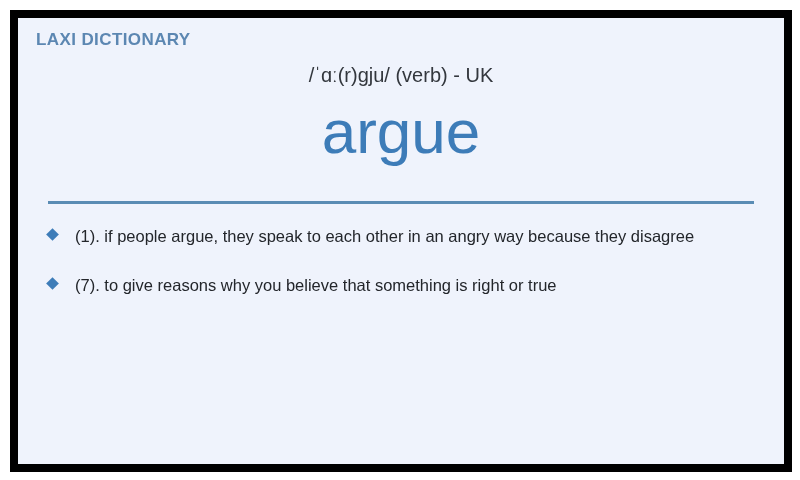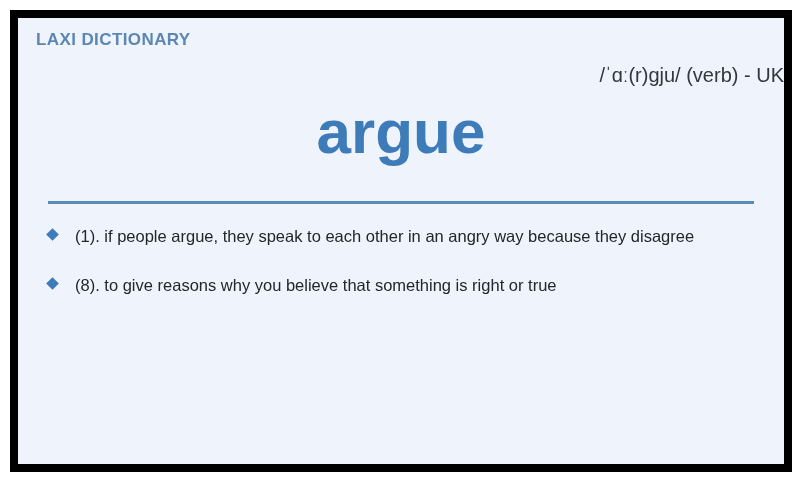--- a/index.html
+++ b/index.html
@@ -34,33 +34,33 @@
     letter-spacing: 0.4px;
     color: #5c87b2;
     white-space: nowrap;
   }
 
   .pronunciation {
     position: absolute;
     left: 0;
     right: 0;
     top: 46px;
-    text-align: right;
+    text-align: center;
     font-size: 20px;
     color: #33373d;
   }
 
   .headword {
     position: absolute;
     left: 0;
     right: 0;
     top: 78px;
     text-align: center;
     font-size: 62px;
-    font-weight: bold;
+    font-weight: normal;
     color: #3d7cb8;
     line-height: 1.15;
   }
 
   .rule {
     position: absolute;
     left: 30px;
     right: 30px;
     top: 183px;
     height: 3px;
@@ -122,19 +122,19 @@
 
   <div class="definitions">
 
     <div class="definition">
       <span class="bullet"></span>
       <span class="definition-text">(1). if people argue, they speak to each other in an angry way because they disagree</span>
     </div>
 
     <div class="definition">
       <span class="bullet"></span>
-      <span class="definition-text">(8). to give reasons why you believe that something is right or true</span>
+      <span class="definition-text">(7). to give reasons why you believe that something is right or true</span>
     </div>
 
   </div>
 
 
 </div>
 
 </body></html>

